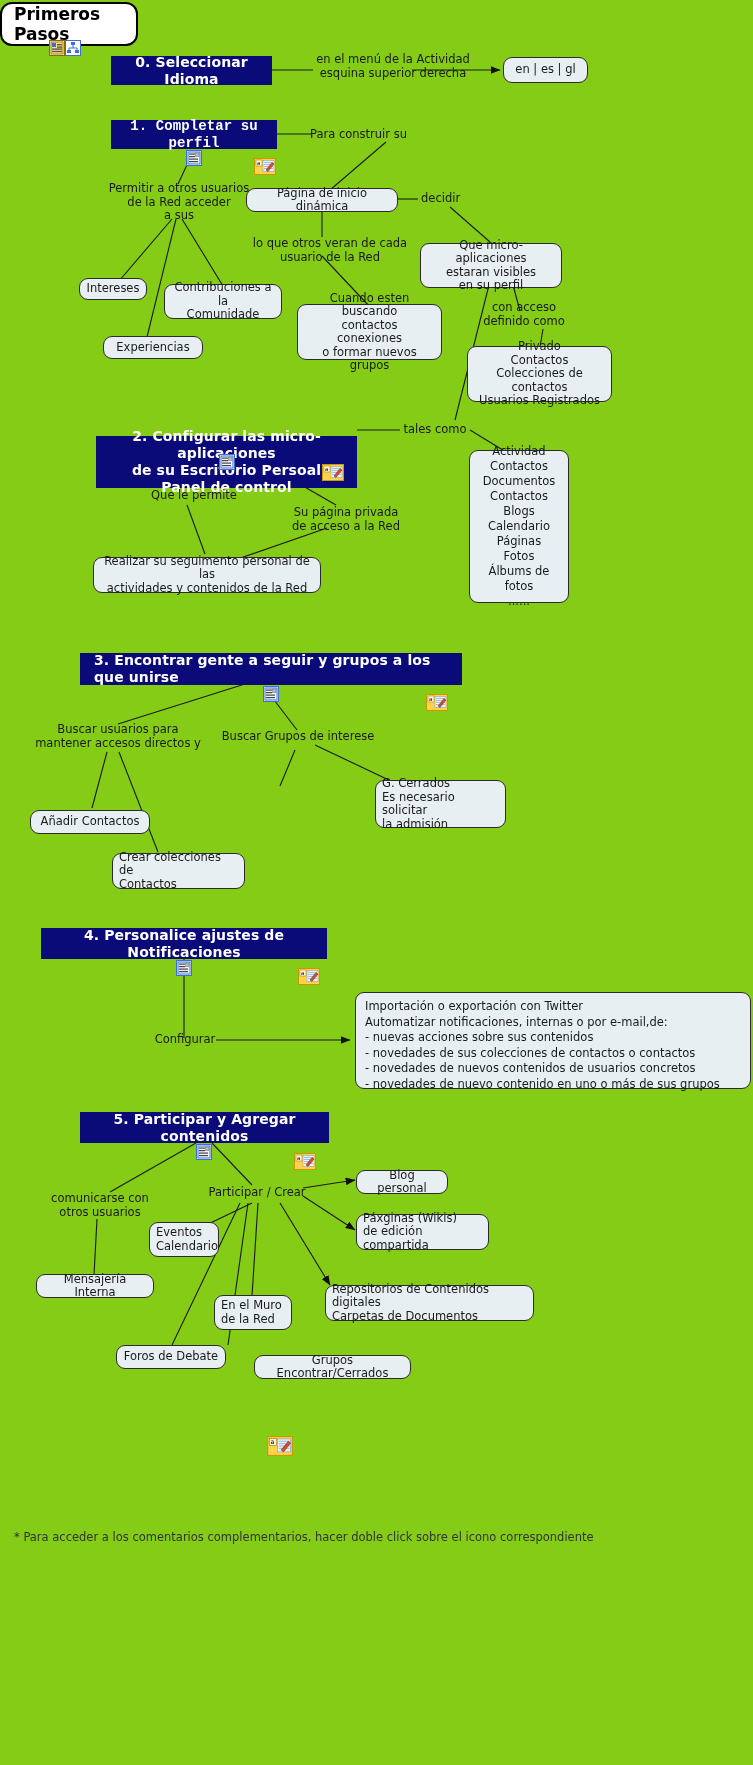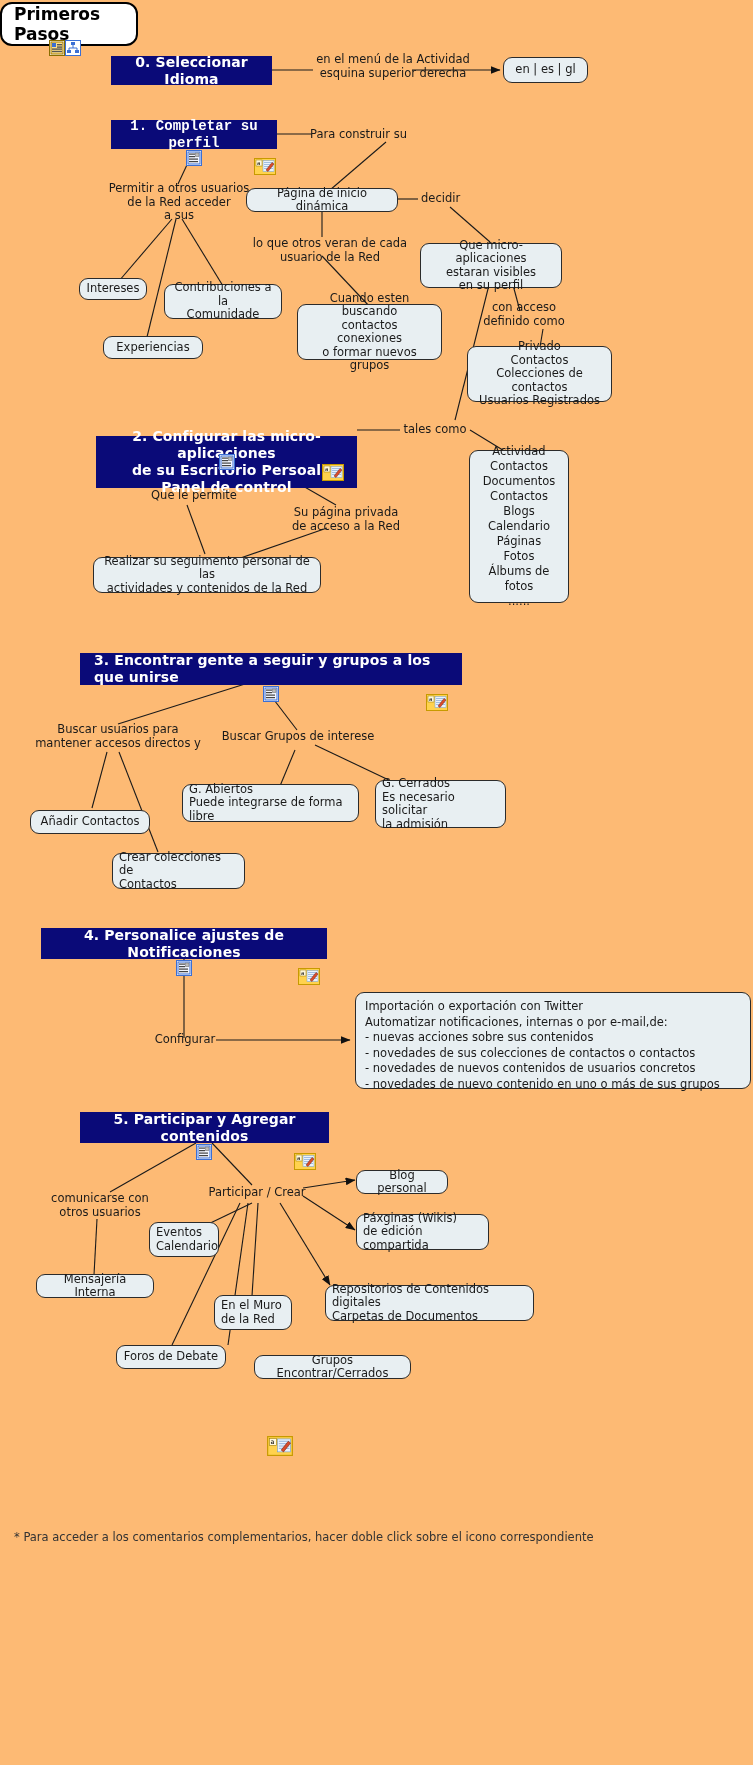--- a/index.html
+++ b/index.html
@@ -1,17 +1,17 @@
 <!DOCTYPE html>
 <html><head>
 <meta charset="utf-8">
 <style>
   html,body{margin:0;padding:0;background:#ffffff;}
   body{font-family:"DejaVu Sans","Liberation Sans",sans-serif;}
-  #canvas{position:relative;width:753px;height:1765px;background:#fdba74;overflow:hidden;}
+  #canvas{position:relative;width:753px;height:1765px;background:#84cc16;overflow:hidden;}
   svg#wires{position:absolute;left:0;top:0;width:753px;height:1765px;pointer-events:none;}
 
   
   .node{position:absolute;box-sizing:border-box;}
 
   .rbox{
     background:#e8eff2;border:1px solid #2b2b2b;border-radius:9px;
     color:#1a1a1a;font-size:11.5px;line-height:13.5px;text-align:center;
     display:flex;align-items:center;justify-content:center;padding:3px 6px;
   }
@@ -255,22 +255,20 @@
     </svg>
   </div>
 
   <div class="linklabel" style="left:20px;top:723px;width:196px;">Buscar usuarios para
 mantener accesos directos y</div>
   <div class="linklabel" style="left:216px;top:730px;width:164px;">Buscar Grupos de interese</div>
 
   <div class="node rbox" style="left:30px;top:810px;width:120px;height:24px;">Añadir Contactos</div>
   <div class="node rbox left" style="left:112px;top:853px;width:133px;height:36px;white-space:pre-line;">Crear colecciones de
 Contactos</div>
-  <div class="node rbox left" style="left:182px;top:784px;width:177px;height:38px;white-space:pre-line;">G. Abiertos
-Puede integrarse de forma libre</div>
   <div class="node rbox left" style="left:375px;top:780px;width:131px;height:48px;white-space:pre-line;">G. Cerrados
 Es necesario solicitar
 la admisión</div>
 
   <div class="node header" style="left:41px;top:928px;width:286px;height:31px;">4. Personalice ajustes de Notificaciones</div>
 
   <div class="icon ico-res" style="left:176px;top:960px;">
     <svg width="16" height="16" viewBox="0 0 16 16">
       <rect x="0.5" y="0.5" width="15" height="15" fill="#ffffff" stroke="#3b6fd4"></rect>
       <rect x="2" y="2" width="12" height="12" fill="#f2f6ff" stroke="#3b6fd4"></rect>

